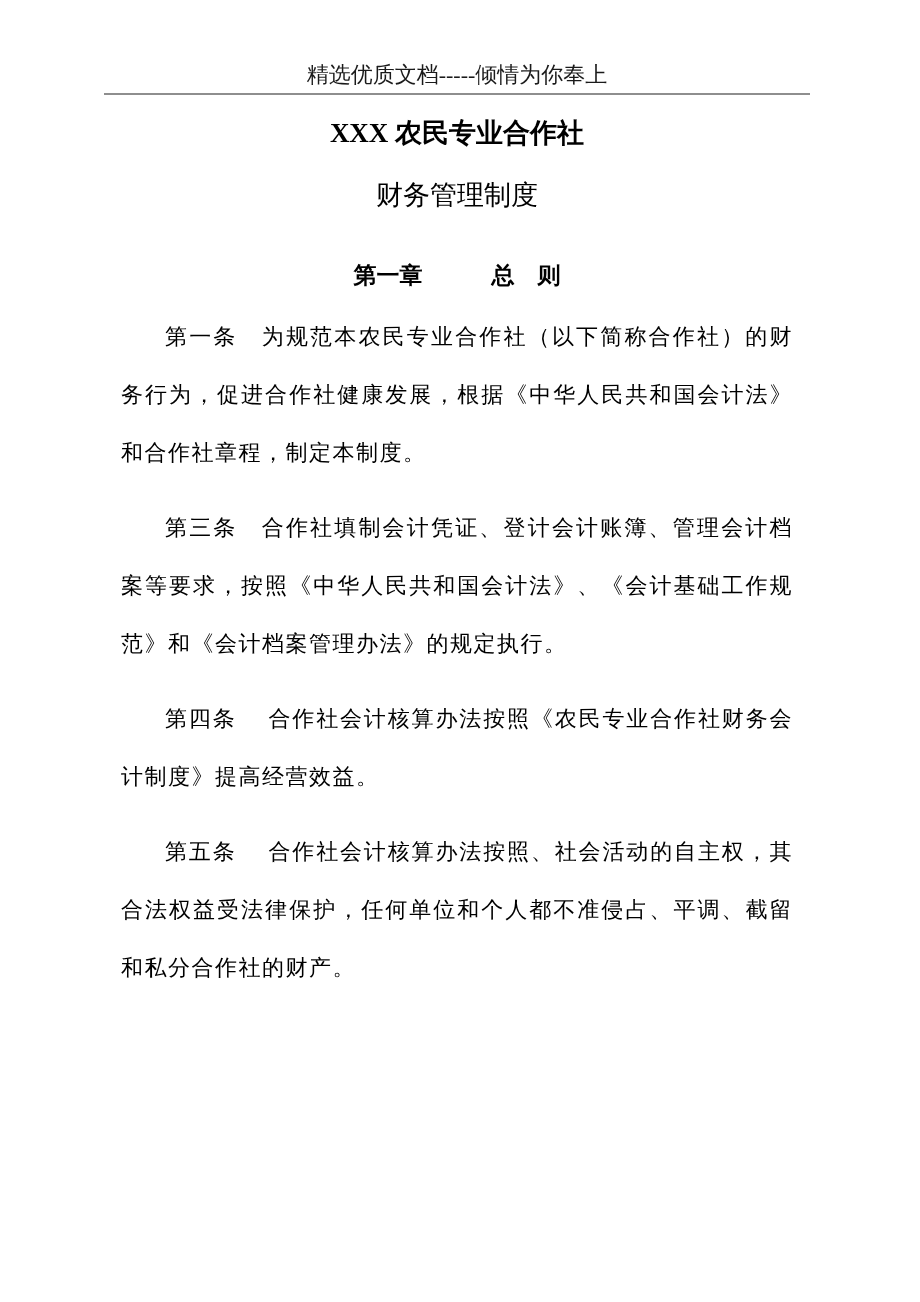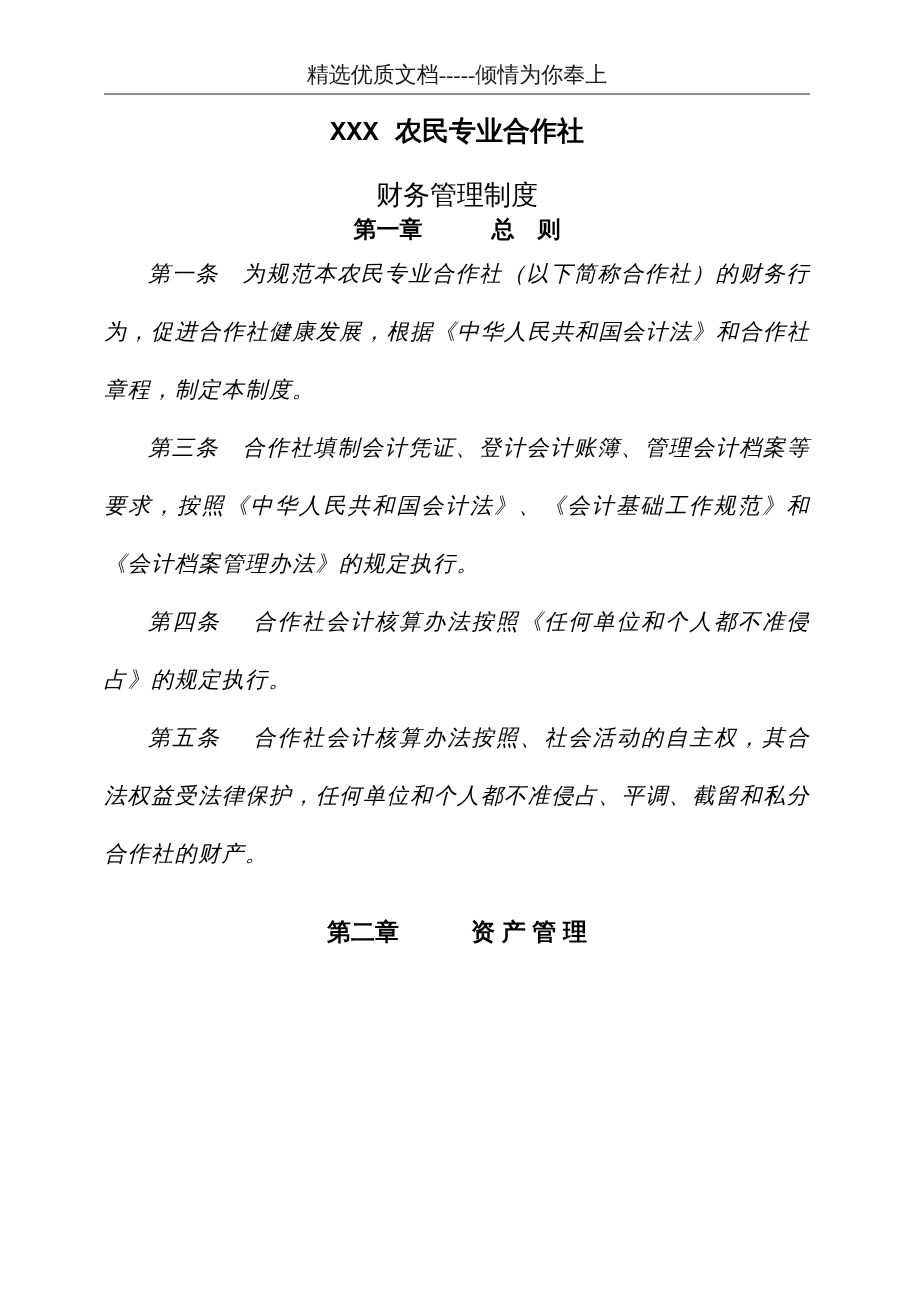--- a/index.html
+++ b/index.html
@@ -30,57 +30,57 @@
     border-bottom: 2px solid #8e8e8e;
     height: 0;
   }
 
   .title-line1 {
     margin-top: 20px;
     text-align: center;
     font-weight: bold;
     font-size: 27px;
     line-height: 36px;
-    font-family: Liberation Mono, monospace;
+    font-family: Liberation Serif, serif;
   }
   .title-line2 {
     margin-top: 26px;
     text-align: center;
     font-weight: normal;
     font-size: 27px;
     line-height: 36px;
     font-family: "Liberation Sans", sans-serif;
   }
 
   .chapter-heading {
     text-align: center;
     font-weight: bold;
     font-family: "Liberation Sans", sans-serif;
   }
   .chapter-1 {
+    margin-top: 46px;
     font-size: 23px;
     line-height: 32px;
   }
   .chapter-2 {
     margin-top: 32px;
     font-size: 24px;
     line-height: 34px;
   }
 
   .body-text {
     font-family: "Liberation Sans", sans-serif;
     font-size: 22px;
     line-height: 58px;
     letter-spacing: 1.5px;
     text-align: justify;
   }
   .body-text p {
-    margin: 0;
+    margin: 17px;
     text-indent: 2em;
-    font-style: italic;
   }
 
   .page-footer {
     position: absolute;
     left: 0; right: 0;
     top: 1190px;
     text-align: center;
     font-size: 19px;
     line-height: 26px;
     color: #808080;
@@ -100,22 +100,21 @@
 
     <div class="title-line1">XXX 农民专业合作社</div>
 
     <div class="title-line2">财务管理制度</div>
 
     <div class="chapter-heading chapter-1">第一章　　　总　则</div>
 
     <div class="body-text">
       <p>第一条　为规范本农民专业合作社（以下简称合作社）的财务行为，促进合作社健康发展，根据《中华人民共和国会计法》和合作社章程，制定本制度。</p>
       <p>第三条　合作社填制会计凭证、登计会计账簿、管理会计档案等要求，按照《中华人民共和国会计法》、《会计基础工作规范》和《会计档案管理办法》的规定执行。</p>
-      <p>第四条　 合作社会计核算办法按照《任何单位和个人都不准侵占》的规定执行。</p>
+      <p>第四条　 合作社会计核算办法按照《农民专业合作社财务会计制度》提高经营效益。</p>
       <p>第五条　 合作社会计核算办法按照、社会活动的自主权，其合法权益受法律保护，任何单位和个人都不准侵占、平调、截留和私分合作社的财产。</p>
     </div>
 
-    <div class="chapter-heading chapter-2">第二章　　　资 产 管 理</div>
 
   </div>
 
 
 </div>
 
 </body></html>

